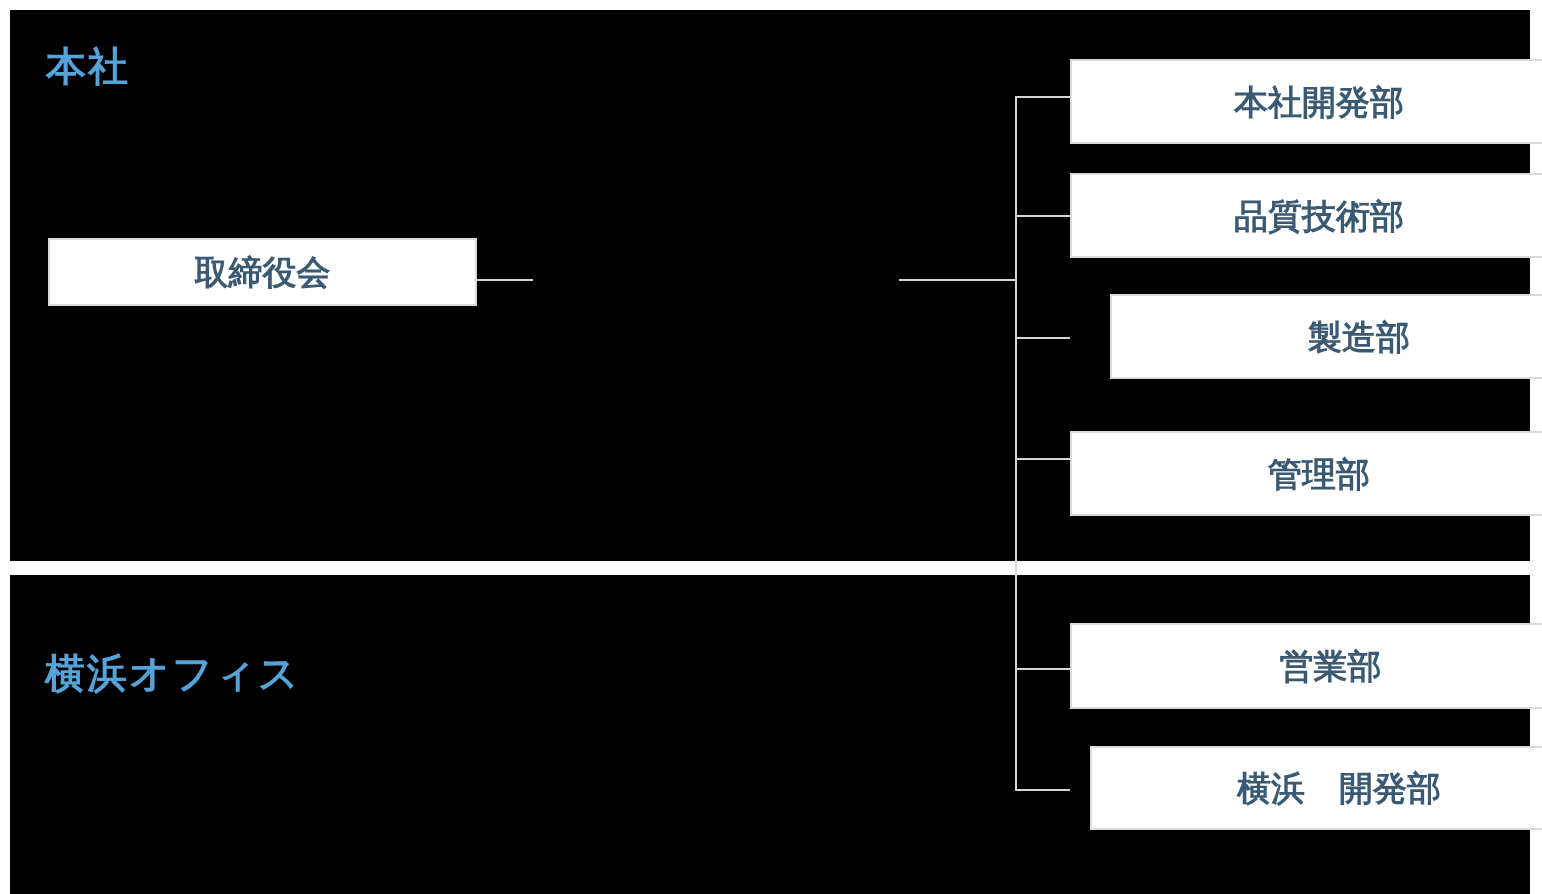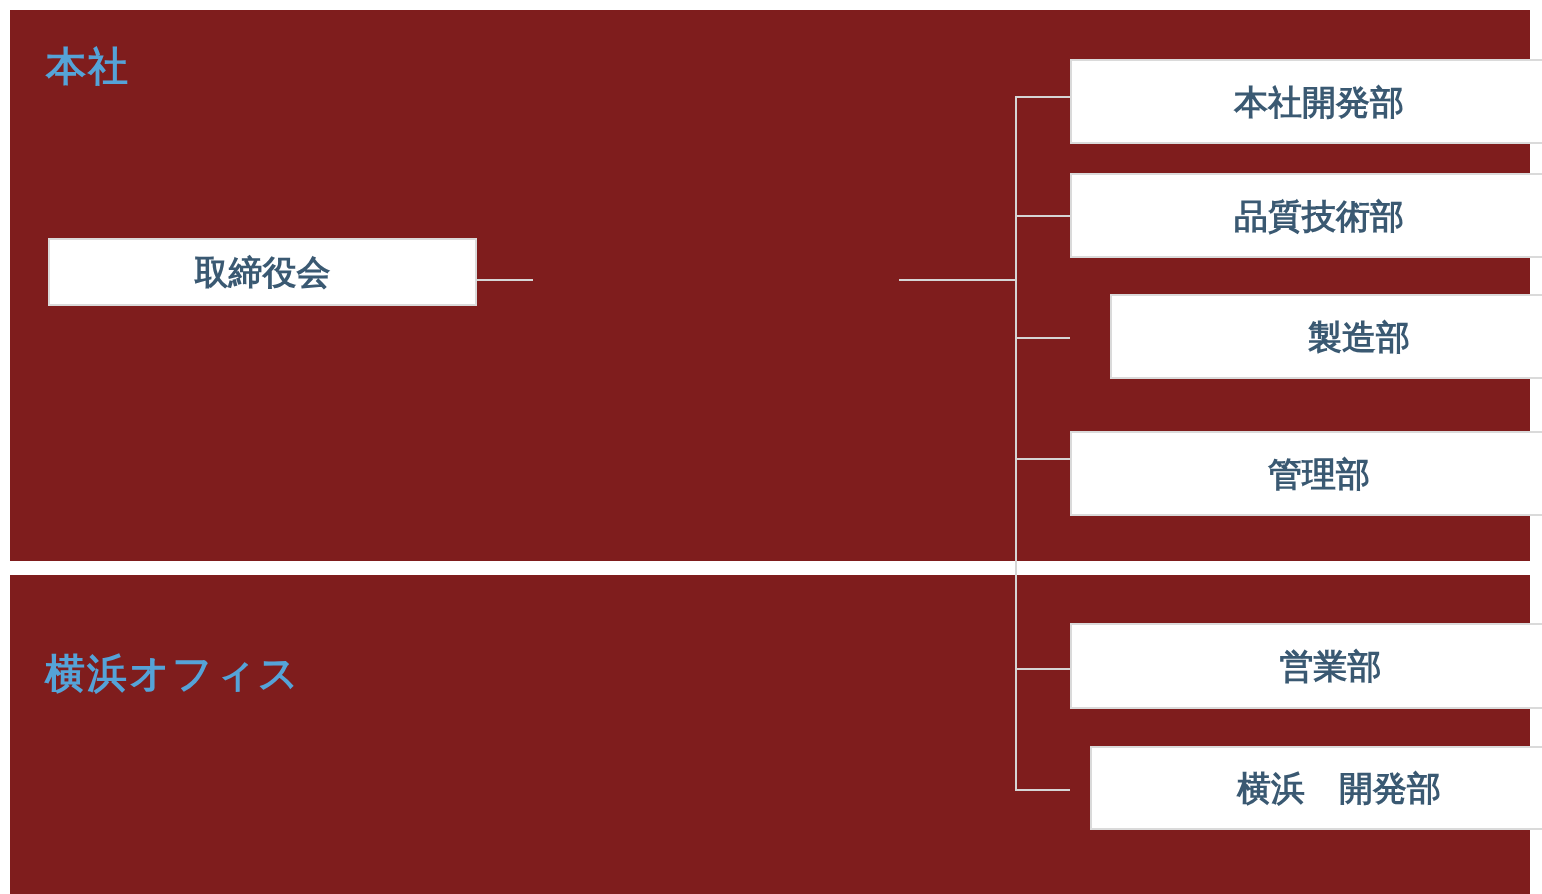--- a/index.html
+++ b/index.html
@@ -13,21 +13,21 @@
     width: 1542px;
     height: 894px;
     background: #ffffff;
     overflow: hidden;
   }
   
   .office-section {
     position: absolute;
     left: 10px;
     width: 1520px;
-    background: #7f1d1d;
+    background: #000000;
   }
   .section-honsha   { top: 10px;  height: 551px; }
   .section-yokohama { top: 575px; height: 319px; }
   .section-title {
     position: absolute;
     margin: 0;
     font-size: 40px;
     font-weight: 700;
     letter-spacing: 2px;
     line-height: 1;

